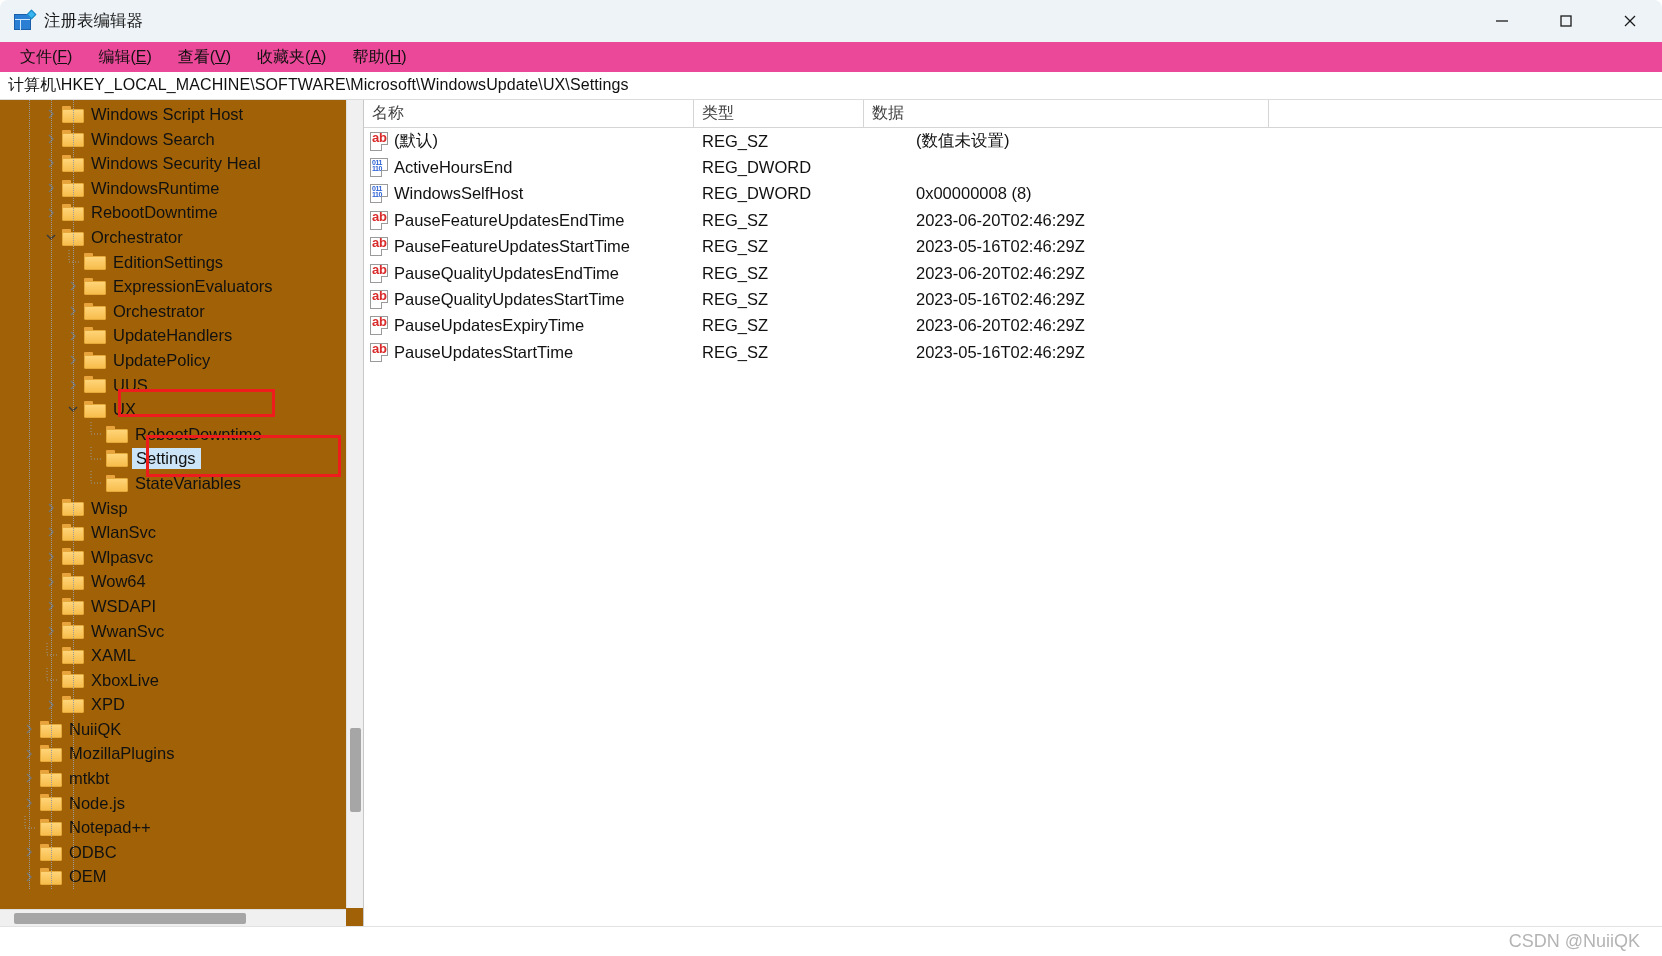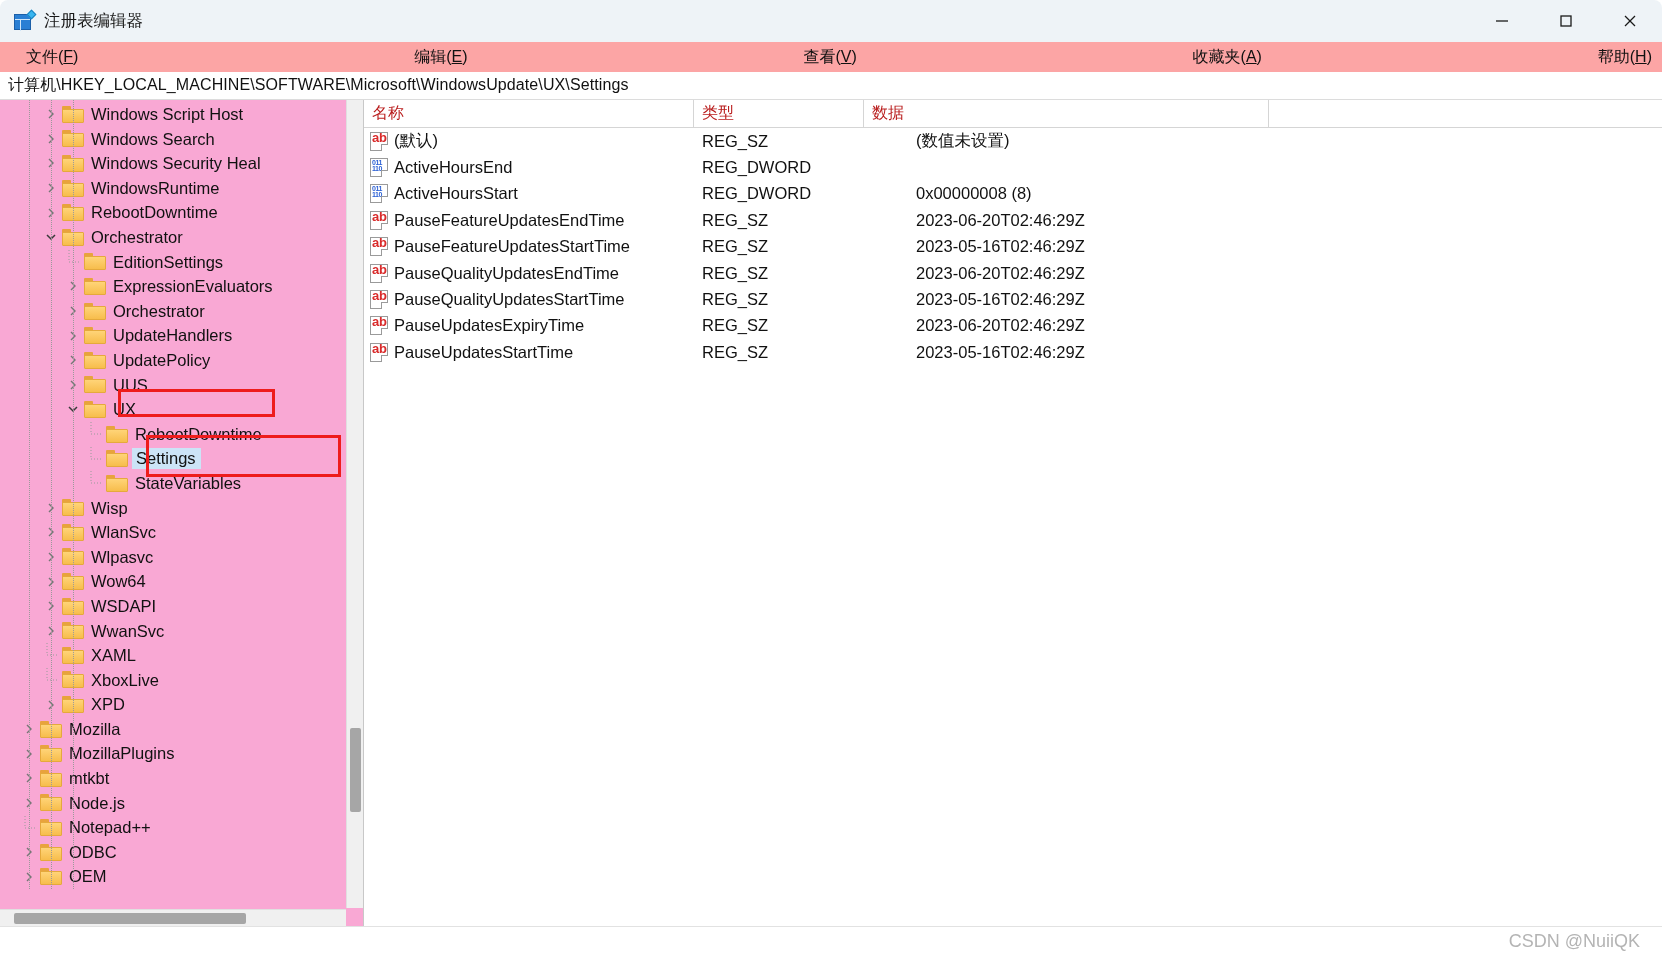--- a/index.html
+++ b/index.html
@@ -87,26 +87,25 @@
     align-items: center;
     justify-content: center;
     cursor: default;
   }
   .win-btn svg { display: block; }
 
   
   .menubar {
     height: 30px;
     flex: 0 0 30px;
-    background: #fca5a5;
+    background: #ec4899;
     display: flex;
     align-items: center;
-    padding-left: 16px;
+    padding-left: 10px;
     gap: 6px;
-    justify-content: space-between;
   }
   .menu-item {
     font-size: 16px;
     color: #111;
     padding: 3px 10px;
     white-space: nowrap;
     cursor: default;
   }
   .menu-item u { text-decoration: underline; }
 
@@ -134,21 +133,21 @@
     min-height: 0;
     background: #ffffff;
     position: relative;
   }
 
   
   .tree-pane {
     width: 364px;
     flex: 0 0 364px;
     position: relative;
-    background: #f9a8d4;
+    background: #a16207;
     border-right: 1px solid #c8c8c8;
     overflow: hidden;
   }
   .tree-scroll-area {
     position: absolute;
     left: 0; top: 0;
     right: 18px; bottom: 18px;
     overflow: hidden;
   }
   .tree-inner {
@@ -255,21 +254,21 @@
     height: 28px;
     display: flex;
     border-bottom: 1px solid #d5d5d5;
     background: #ffffff;
   }
   .col-head {
     display: flex;
     align-items: center;
     padding-left: 8px;
     font-size: 16px;
-    color: #b91c1c;
+    color: #404040;
     border-right: 1px solid #d5d5d5;
     white-space: nowrap;
   }
   .col-name  { width: 330px; flex: 0 0 330px; }
   .col-type  { width: 170px; flex: 0 0 170px; }
   .col-data  { width: 405px; flex: 0 0 405px; }
   .col-rest  { flex: 1 1 auto; border-right: none; }
 
   .list-rows { position: relative; }
   .list-row {
@@ -738,21 +737,21 @@
               <div style="width: 52px; flex: 0 0 52px;"></div>
               <div class="twisty">
                 <svg width="10" height="12" viewBox="0 0 10 12">
                   <polyline points="3,2 7,6 3,10" fill="none" stroke="#767676" stroke-width="1.4"></polyline>
                 </svg>
               </div>
               <div class="folder">
                 <div class="tab"></div>
                 <div class="body"></div>
               </div>
-              <span class="tree-label">Mozilla</span>
+              <span class="tree-label">NuiiQK</span>
             </div>
             <div class="tree-row">
               <div style="width: 52px; flex: 0 0 52px;"></div>
               <div class="twisty">
                 <svg width="10" height="12" viewBox="0 0 10 12">
                   <polyline points="3,2 7,6 3,10" fill="none" stroke="#767676" stroke-width="1.4"></polyline>
                 </svg>
               </div>
               <div class="folder">
                 <div class="tab"></div>
@@ -868,21 +867,21 @@
               </span>
               <span>ActiveHoursEnd</span>
             </div>
             <div class="cell type">REG_DWORD</div>
           </div>
           <div class="list-row">
             <div class="cell name">
               <span class="val-icon dword">
                 <span class="txt">011<br>110</span>
               </span>
-              <span>ActiveHoursStart</span>
+              <span>WindowsSelfHost</span>
             </div>
             <div class="cell type">REG_DWORD</div>
             <div class="cell data">0x00000008 (8)</div>
           </div>
           <div class="list-row">
             <div class="cell name">
               <span class="val-icon sz">
                 <span class="txt">ab</span>
               </span>
               <span>PauseFeatureUpdatesEndTime</span>

